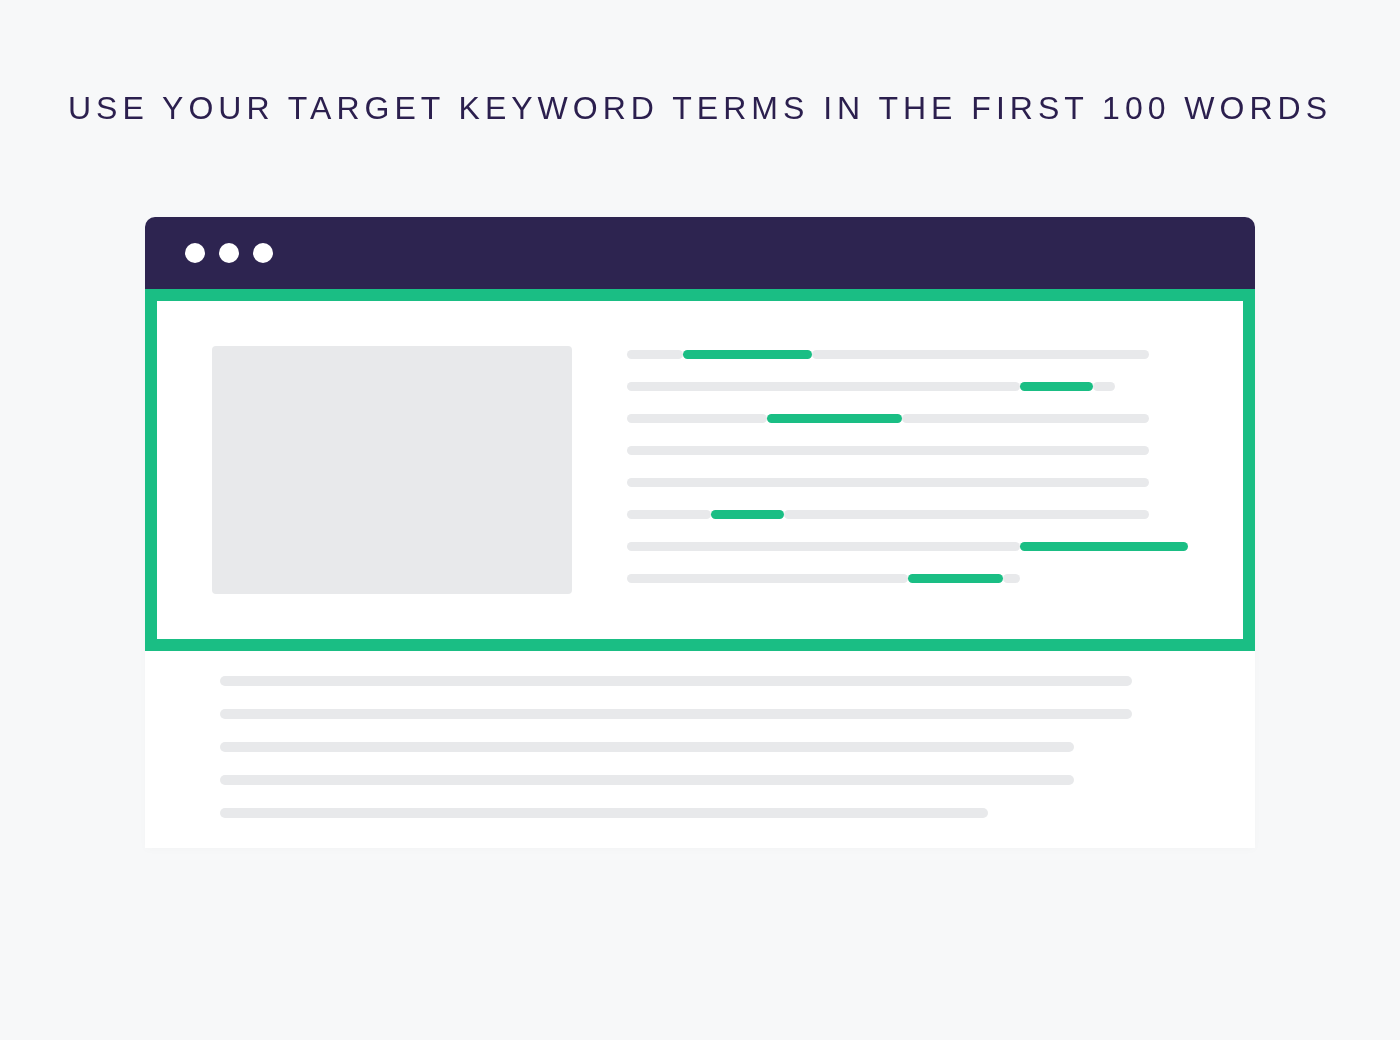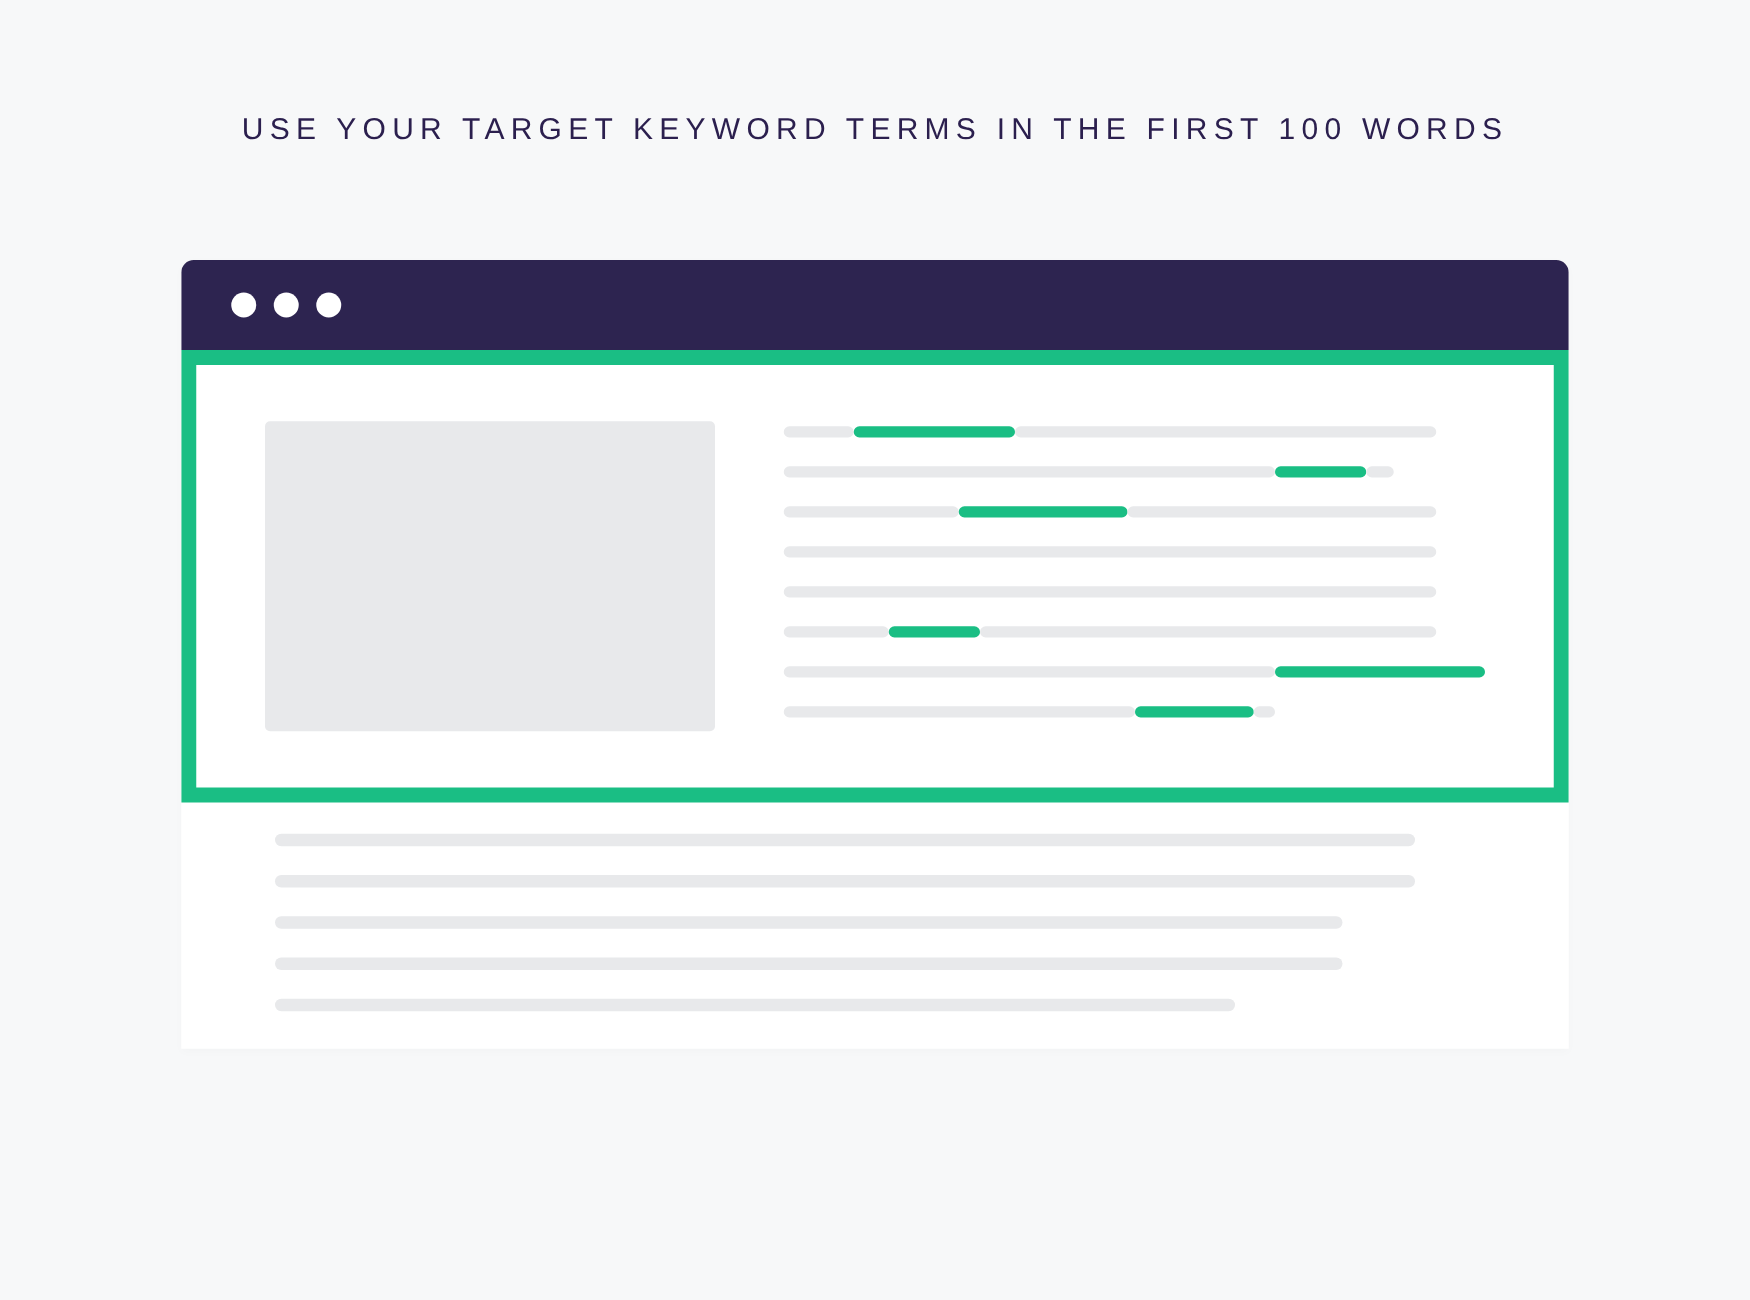--- a/index.html
+++ b/index.html
@@ -9,21 +9,21 @@
       width: 1400px;
       height: 1040px;
       border-radius: 12px;
       overflow: hidden;
       display: flex;
       flex-direction: column;
       align-items: center;
     }
     .heading {
       color: #2b1f4e;
-      font-size: 24px;
+      font-size: 32px;
       font-weight: 500;
       letter-spacing: 5px;
       text-transform: uppercase;
       margin-top: 90px;
       text-align: right;
     }
     .browser-window {
       width: 1110px;
       margin-top: 90px;
       background: #ffffff;

